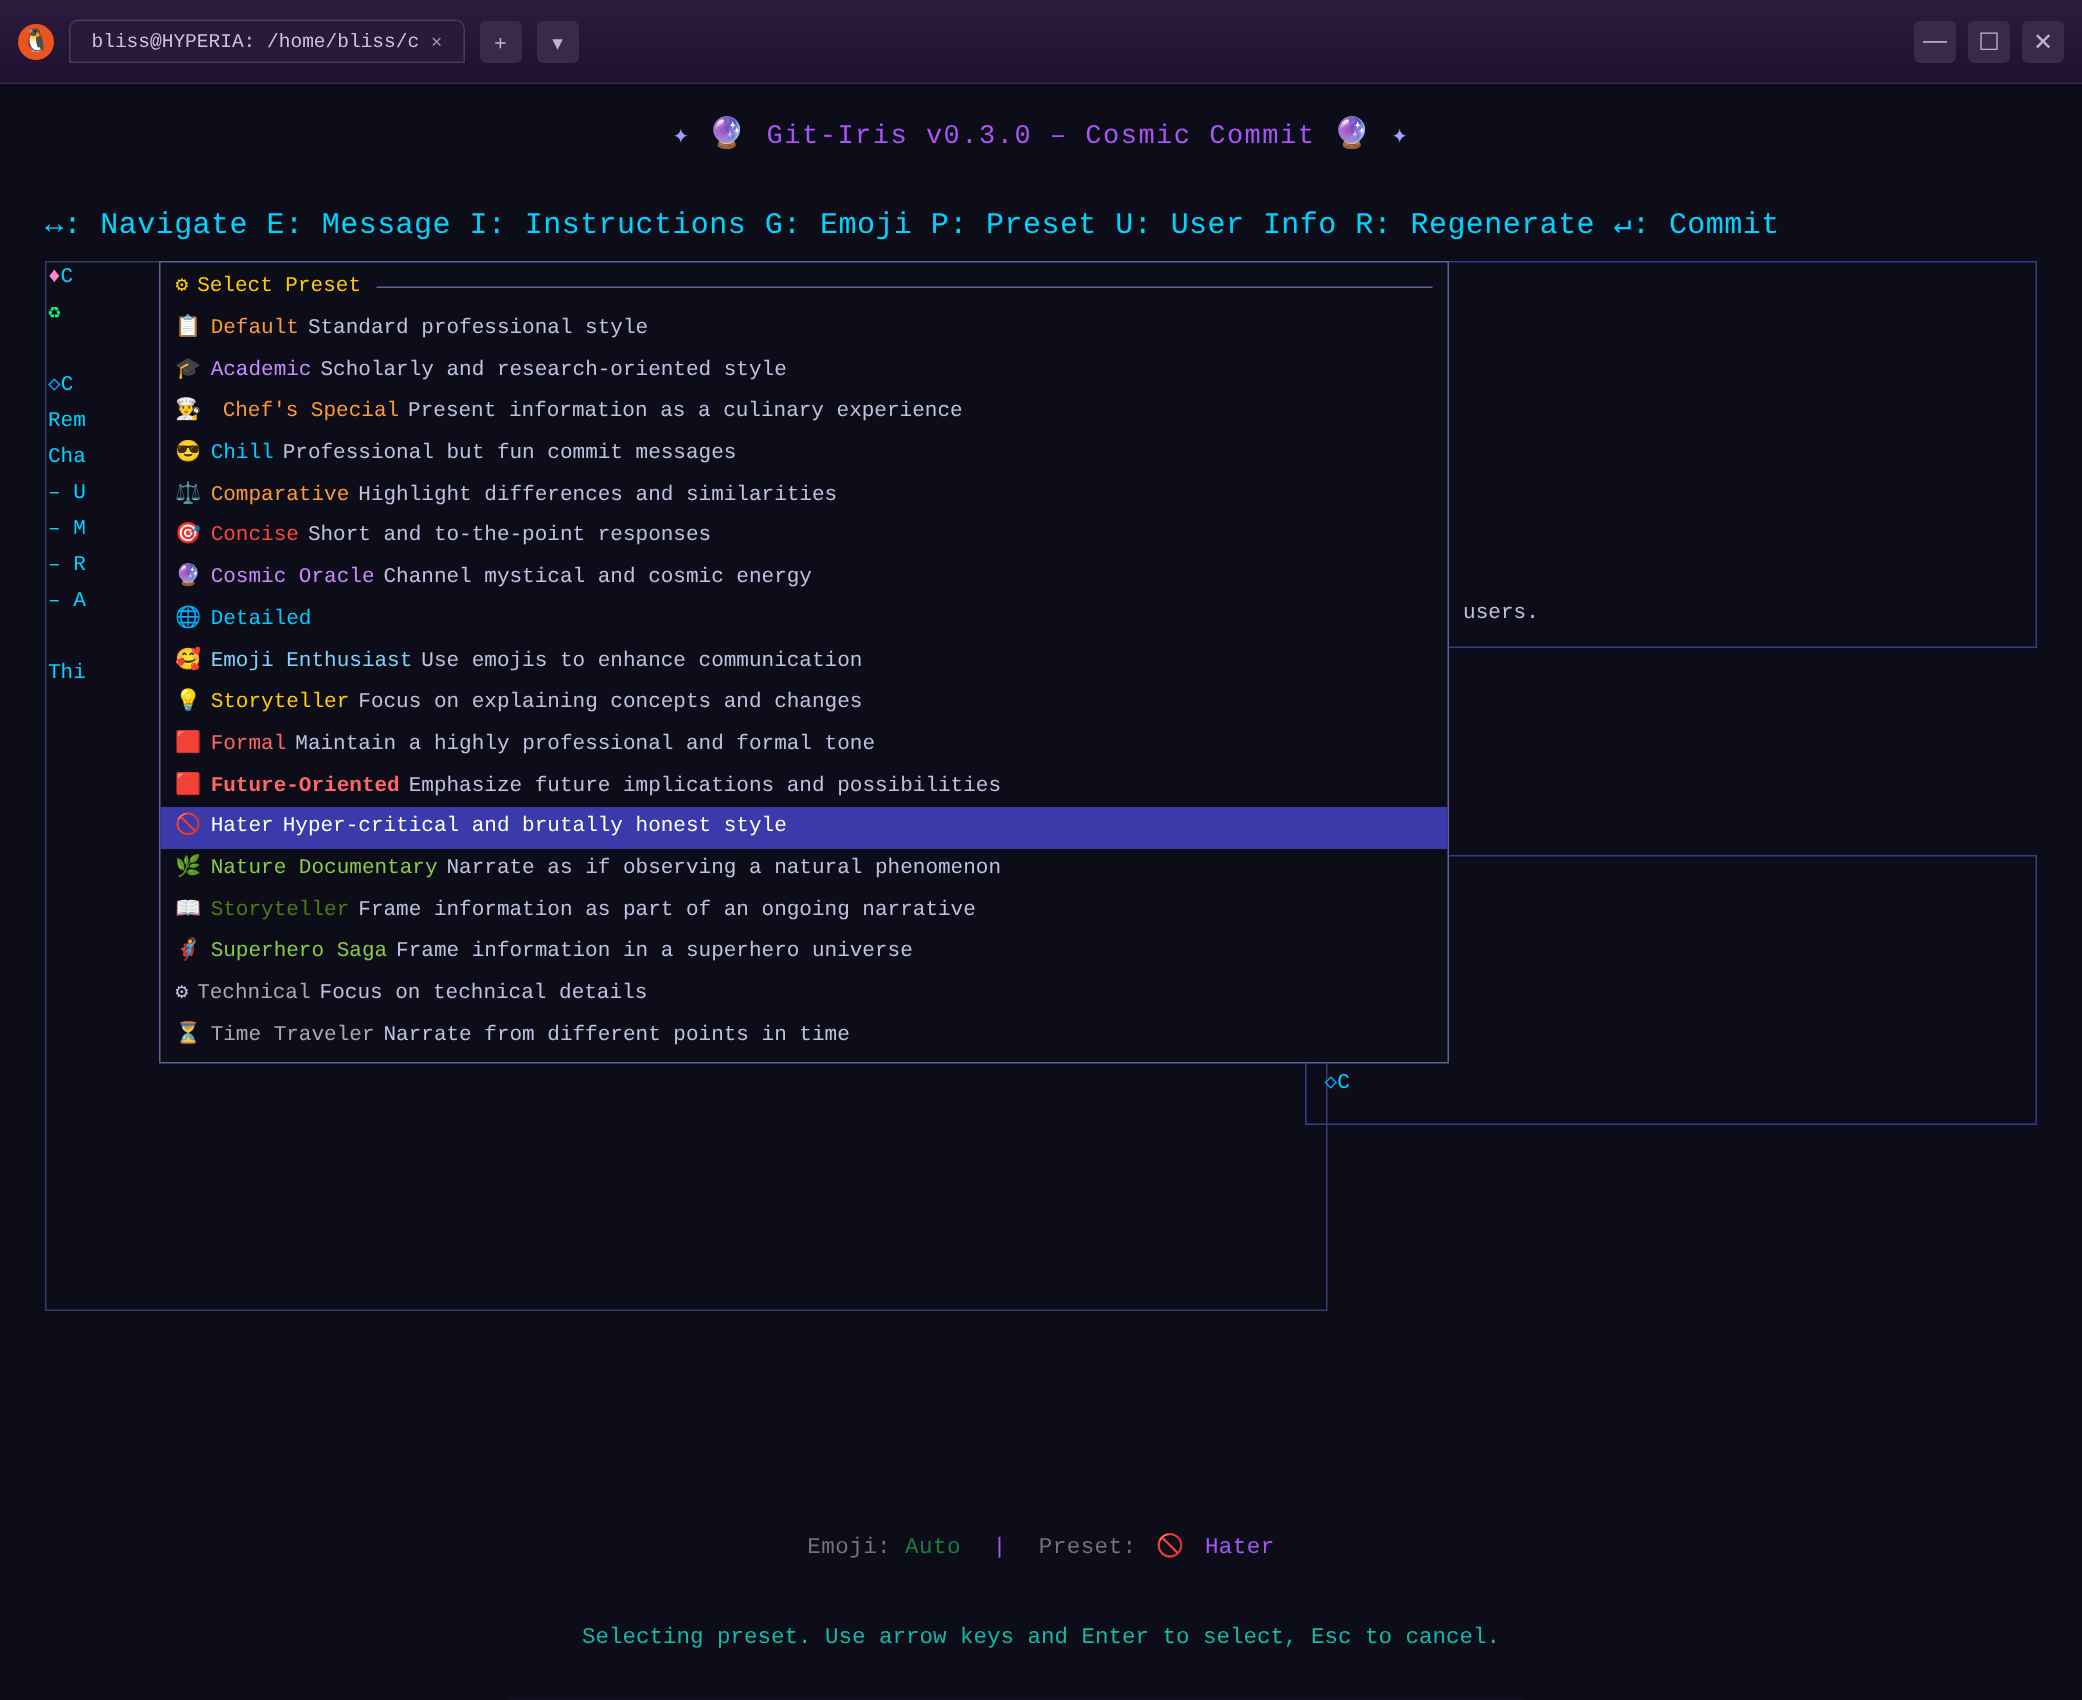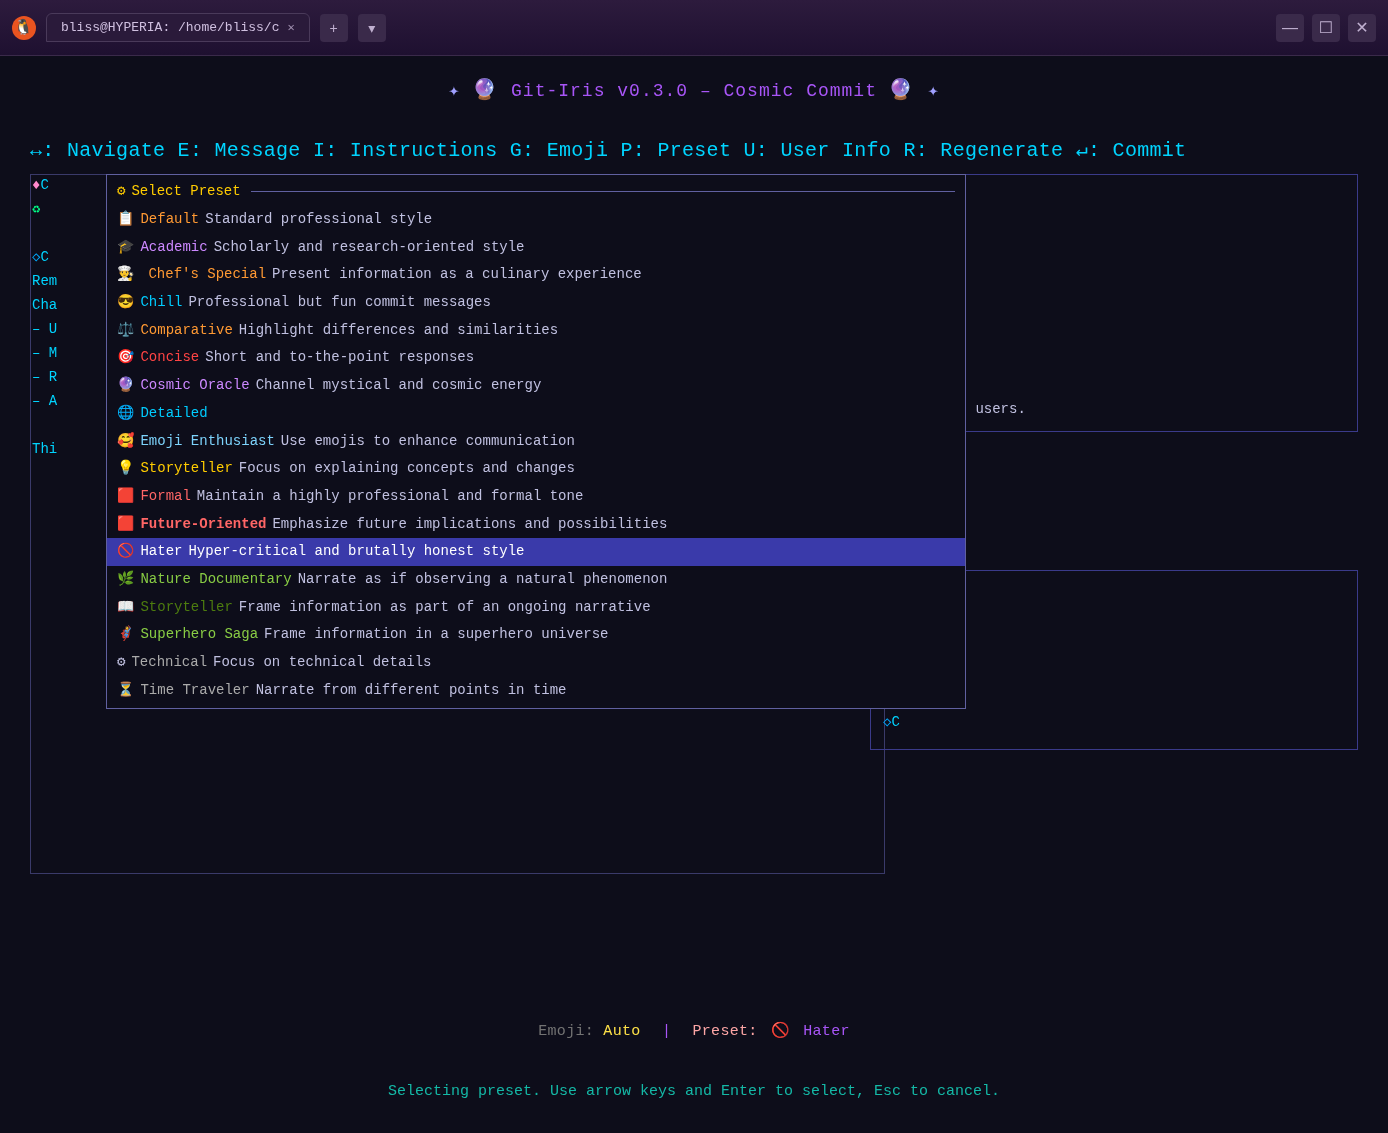--- a/index.html
+++ b/index.html
@@ -187,22 +187,22 @@
       bottom: 90px;
       left: 0;
       right: 0;
       text-align: center;
       font-size: 15px;
       color: #a855f7;
       letter-spacing: 0.3px;
     }
     .status-bar .pipe { color: #a855f7; }
     .status-emoji-label { color: #737373; }
-    .status-auto { color: #fde047; }
-    .status-preset-label { color: #fca5a5; margin-top: 46px; }
+    .status-auto { color: #15803d; }
+    .status-preset-label { color: #737373; margin-top: 46px; }
     .status-hater { color: #a855f7; }
 
     
     .bottom-hint {
       position: absolute;
       bottom: 30px;
       left: 0;
       right: 0;
       text-align: center;
       color: #14b8a6;

